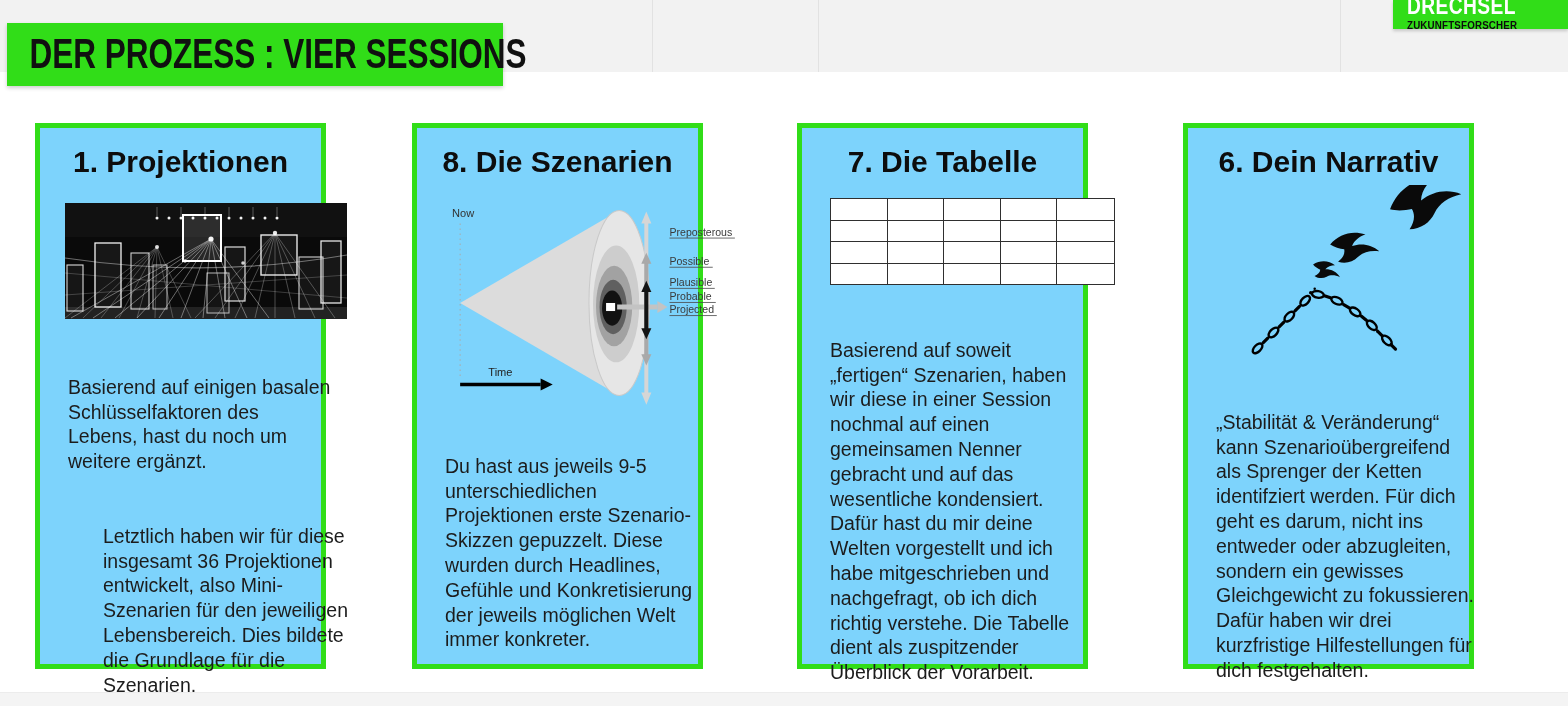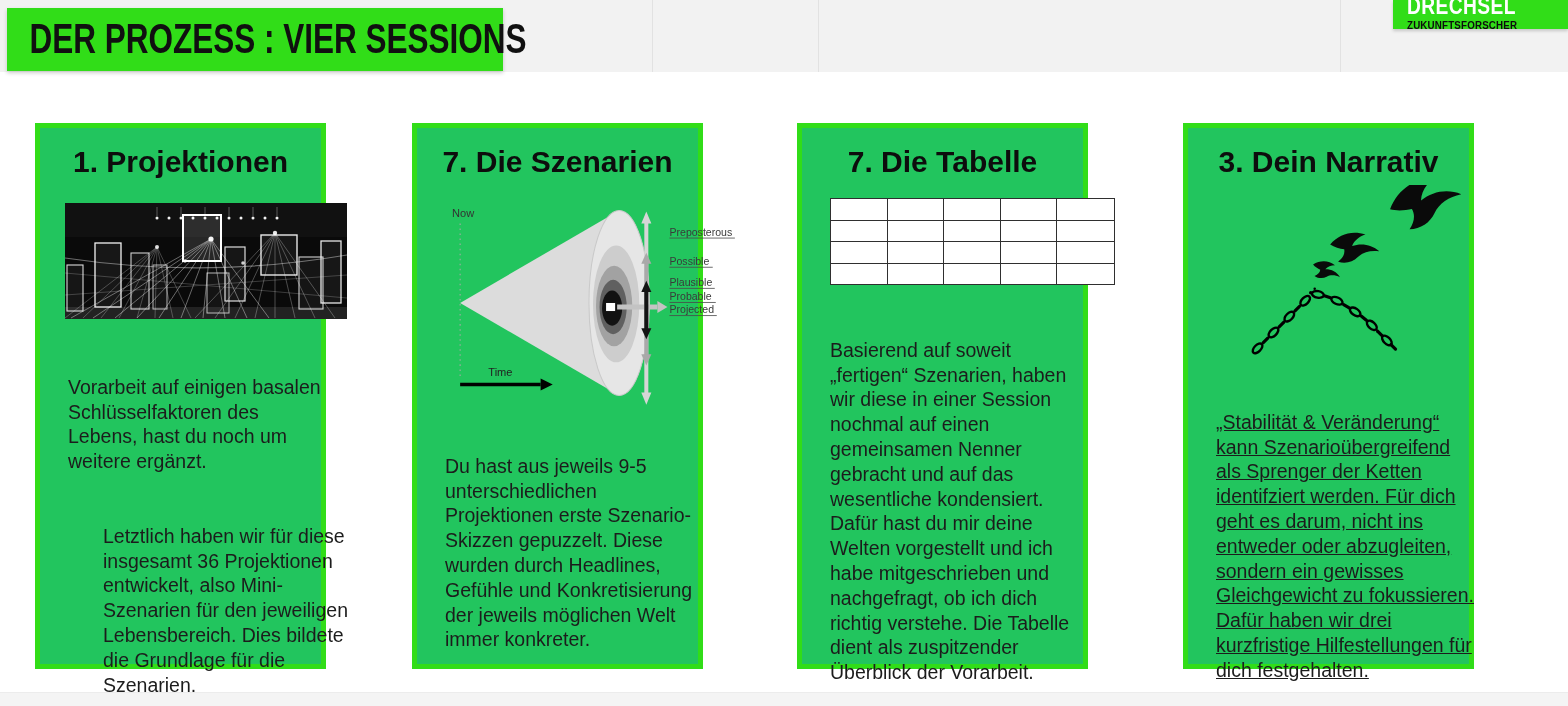--- a/index.html
+++ b/index.html
@@ -10,21 +10,21 @@
     font-family:"Liberation Sans","DejaVu Sans",sans-serif; color:#1c1c1c;
   }
   
   .top-strip{ position:absolute; left:0; top:0; width:1568px; height:72px; background:#f2f2f2; }
   .strip-divider{ position:absolute; top:0; width:1px; height:72px; background:#e2e2e2; }
   .d1{ left:652px; } .d2{ left:818px; } .d3{ left:1340px; }
   .bottom-strip{ position:absolute; left:0; top:692px; width:1568px; height:14px; background:#f4f4f4; border-top:1px solid #ececec; }
 
   
   .banner{
-    position:absolute; left:7px; top:8px; width:496px; height:63px;
+    position:absolute; left:7px; top:23px; width:496px; height:63px;
     background:var(--green); box-shadow:0 2px 4px rgba(0,0,0,.2);
   }
   .banner-text{
     display:inline-block; white-space:nowrap; padding-left:30px;
     font-size:42px; font-weight:bold; line-height:62px; color:#101010;
     letter-spacing:0; transform:scaleX(.75); transform-origin:left center;
   }
   
   .logo{
     position:absolute; left:1393px; top:0; width:175px; height:29px;
@@ -36,31 +36,31 @@
     color:#ffffff; white-space:nowrap; transform:scaleX(.8); transform-origin:left top; letter-spacing:.5px;
   }
   .logo-line2{
     display:block; margin-top:1px; font-size:11.5px; font-weight:bold; color:#0d0d0d;
     white-space:nowrap; transform:scaleX(.85); transform-origin:left top; letter-spacing:.2px;
   }
 
   
   .card{
     position:absolute; top:123px; width:291px; height:546px;
-    background:#22c55e; border:5px solid var(--green);
+    background:#7dd3fc; border:5px solid var(--green);
   }
   .c1{ left:35px; } .c2{ left:412px; } .c3{ left:797px; } .c4{ left:1183px; }
   .card-title{
     margin-top:17px; text-align:center; font-size:30px; font-weight:bold; color:#0d0d0d;
   }
   .card-text{
     position:absolute; left:28px; width:294px;
     font-size:19.5px; line-height:24.8px; color:#1c1c1c; white-space:pre-line;
   }
-  .t1{ top:222px; } .t2{ top:301px; } .t3{ top:185px; } .t4{ top:257px;text-decoration:underline; }
+  .t1{ top:222px; } .t2{ top:301px; } .t3{ top:185px; } .t4{ top:257px; }
   .para + .para{ margin-top:25px;margin-left:35px; }
 
   .fig{ position:absolute; }
   .fig-photo{ left:25px; top:75px; width:282px; height:116px; }
   .fig-cone{ left:23px; top:67px; width:312px; height:222px; }
   .fig-birds{ left:45px; top:57px; width:238px; height:172px; }
 
   
   .table-grid{
     position:absolute; left:28px; top:70px; width:285px; height:87px;
@@ -172,36 +172,36 @@
     <g fill="#fff">
       <circle cx="146" cy="36" r="2.6" opacity=".95"></circle>
         <circle cx="210" cy="30" r="2.2" opacity=".9"></circle>
       <circle cx="92" cy="44" r="2" opacity=".85"></circle>
         <circle cx="178" cy="60" r="1.8" opacity=".8"></circle>
       <circle cx="120" cy="58" r="1.8" opacity=".8"></circle>
     </g>
     <rect x="0" y="104" width="282" height="12" fill="rgba(255,255,255,0.10)"></rect>
   </svg>
   <div class="card-text t1">
-    <div class="para">Vorarbeit auf einigen basalen
+    <div class="para">Basierend auf einigen basalen
 Schlüsselfaktoren des
 Lebens, hast du noch um
 weitere ergänzt.</div>
     <div class="para">Letztlich haben wir für diese
 insgesamt 36 Projektionen
 entwickelt, also Mini-
 Szenarien für den jeweiligen
 Lebensbereich. Dies bildete
 die Grundlage für die
 Szenarien.</div>
   </div>
 </div>
 
 <div class="card c2">
-  <div class="card-title">7. Die Szenarien</div>
+  <div class="card-title">8. Die Szenarien</div>
   <svg class="fig fig-cone" viewBox="0 0 310 220">
 
     <text x="12" y="22" font-size="11" fill="#333">Now</text>
     <line x1="20" y1="28" x2="20" y2="182" stroke="#aaa" stroke-width="1" stroke-dasharray="1.5,3.5"></line>
     <line x1="20" y1="188" x2="100" y2="188" stroke="#000" stroke-width="3.4"></line>
     <polygon points="100,182 112,188 100,194" fill="#000"></polygon>
     <text x="48" y="180" font-size="11" fill="#222">Time</text>
 
     <path d="M20,107 L178,15 A30,92 0 0 1 178,199 Z" fill="#dcdcdc"></path>
     <ellipse cx="178" cy="107" rx="30" ry="92" fill="#e6e6e6" stroke="#c9c9c9" stroke-width="1"></ellipse>
@@ -287,21 +287,21 @@
 Welten vorgestellt und ich
 habe mitgeschrieben und
 nachgefragt, ob ich dich
 richtig verstehe. Die Tabelle
 dient als zuspitzender
 Überblick der Vorarbeit.</div>
   </div>
 </div>
 
 <div class="card c4">
-  <div class="card-title">3. Dein Narrativ</div>
+  <div class="card-title">6. Dein Narrativ</div>
   <svg class="fig fig-birds" viewBox="0 0 300 215">
     <defs>
       <path id="bird" d="M2,26 C12,10 30,2 48,6 C40,10 34,16 32,24 C44,18 58,18 70,26 C58,26 48,30 42,38 C36,46 26,50 16,48 C22,42 24,36 22,30 C16,30 8,29 2,26 Z"></path>
     </defs>
 
     <g fill="#0a0a0a">
       <use href="#bird" transform="translate(188,-4) rotate(-12) scale(1.35)"></use>
       <use href="#bird" transform="translate(124,50) rotate(8) scale(0.92)"></use>
       <use href="#bird" transform="translate(106,86) rotate(25) scale(0.55)"></use>
     </g>

